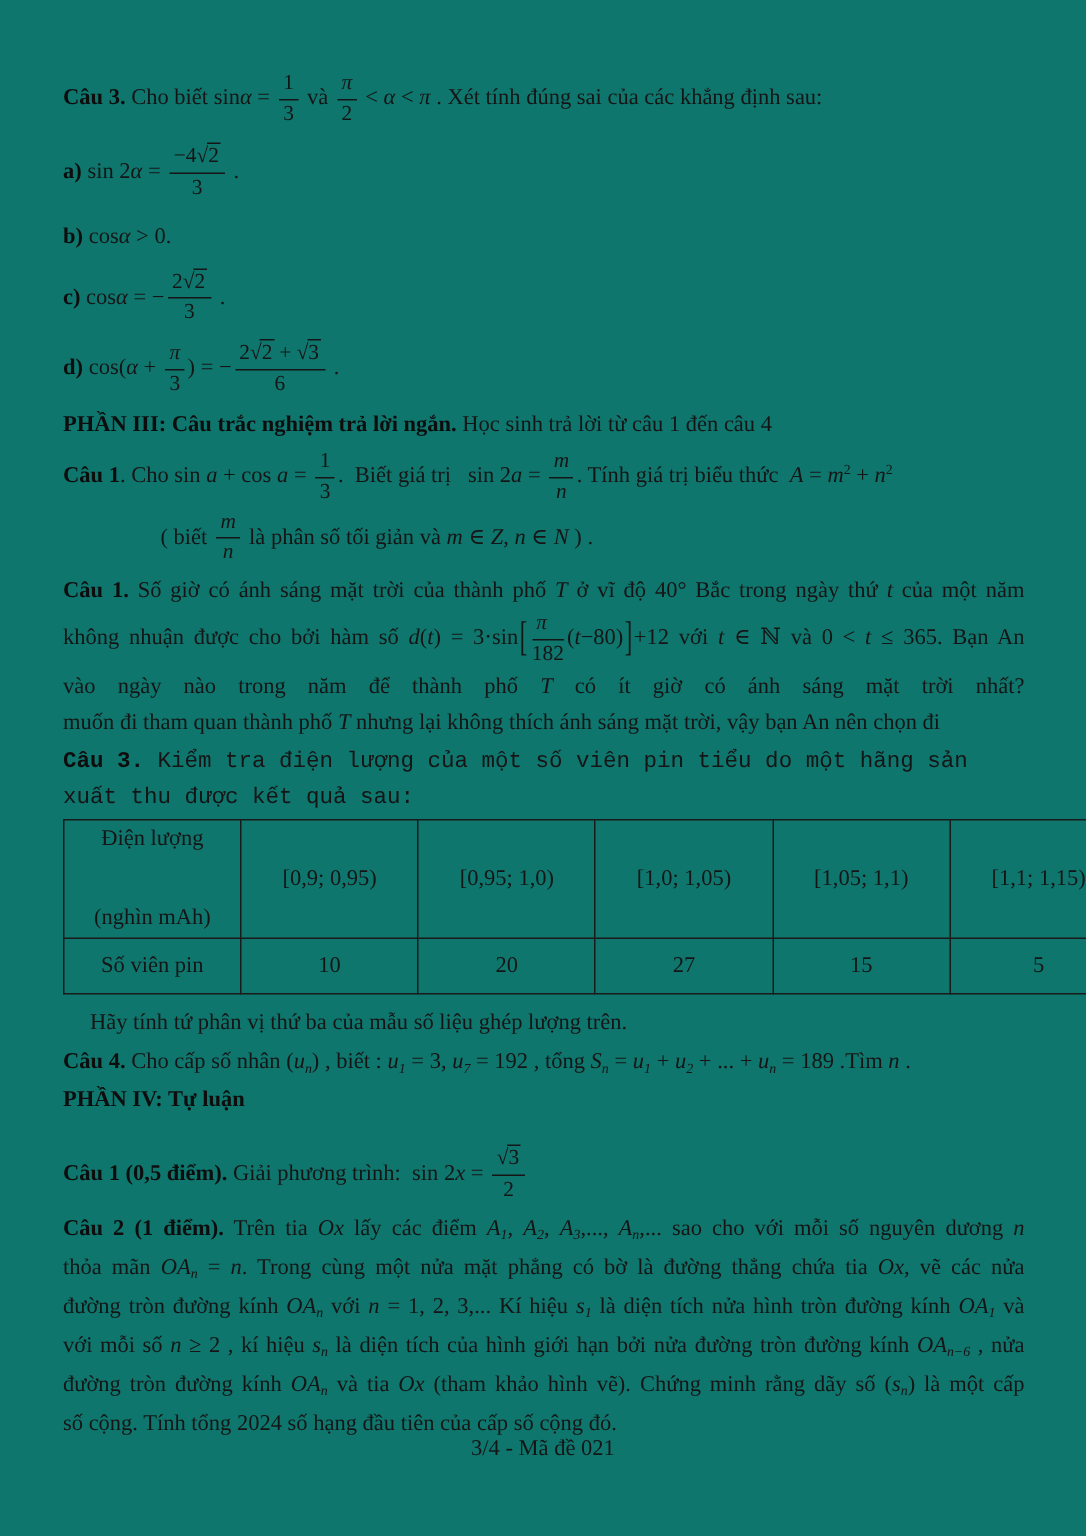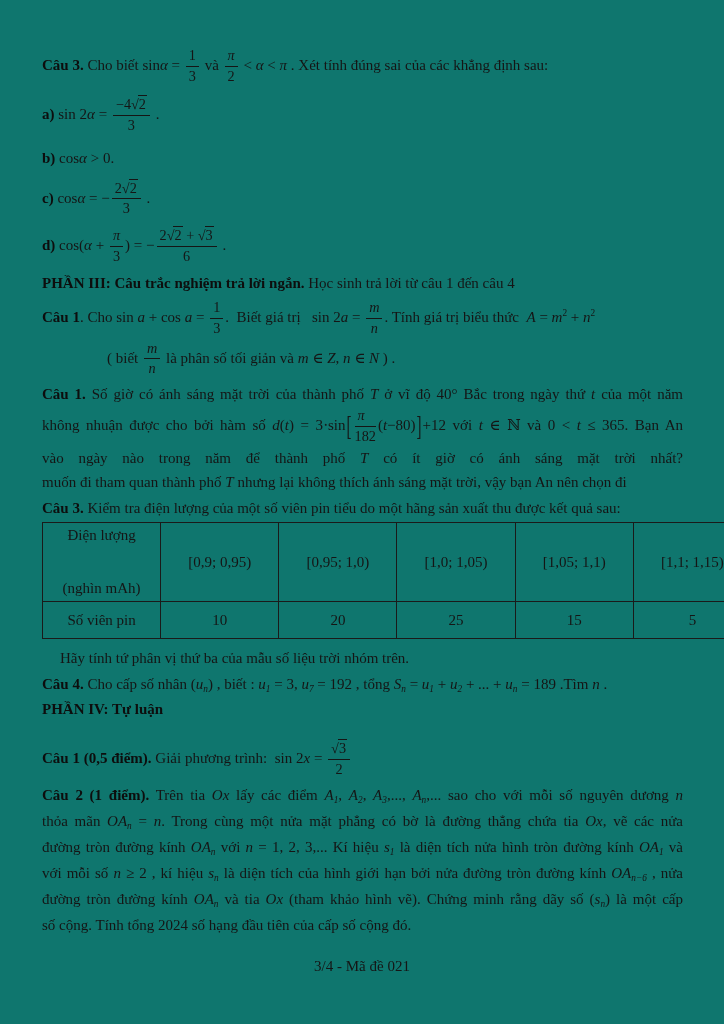--- a/index.html
+++ b/index.html
@@ -30,21 +30,21 @@
   .b-q3a{margin-bottom:7px;}
   .b-q3b{margin:10px 0 9px;}
   .b-q3c{margin-bottom:7px;}
   .b-q3d{margin-bottom:5px;}
   .b-p3head{margin-bottom:3px;}
   .b-p3q1{margin-bottom:0;}
   .b-p3q1note{margin-bottom:3px;}
   .b-p3q1note .line{padding-left:65px;}
   .b-p3q2{margin-bottom:2px;}
   .b-p3q2 .line:not(:last-child){text-align:justify;text-align-last:justify;}
-  .b-p3q3{margin-bottom:1px;}
+  .b-p3q3{margin-bottom:1px;font-family:Liberation Mono, monospace;}
   .b-ftable{margin:2px 0 7px;}
   .b-quartile{margin-bottom:2px;}
   .b-quartile .line{padding-left:18px;}
   .b-p3q4{margin-bottom:1px;}
   .b-p4head{margin-bottom:18px;}
   .b-p4q1{margin-bottom:2px;}
   .b-p4q2 .line{line-height:26px;}
   .b-p4q2 .line:not(:last-child){text-align:justify;text-align-last:justify;}
   
   table.ftable{border-collapse:collapse;table-layout:fixed;width:710px;}
@@ -106,29 +106,29 @@
               <td>[0,9; 0,95)</td>
               <td>[0,95; 1,0)</td>
               <td>[1,0; 1,05)</td>
               <td>[1,05; 1,1)</td>
               <td>[1,1; 1,15)</td>
             </tr>
             <tr class="crow">
               <td class="lcell">Số viên pin</td>
               <td>10</td>
               <td>20</td>
-              <td>25</td>
+              <td>27</td>
               <td>15</td>
               <td>5</td>
             </tr>
           </tbody>
         </table>
       </div>
       <div class="block b-quartile">
-        <div class="line">Hãy tính  tứ phân vị thứ ba của mẫu số liệu trời nhóm trên.</div>
+        <div class="line">Hãy tính  tứ phân vị thứ ba của mẫu số liệu ghép lượng trên.</div>
       </div>
       <div class="block b-p3q4">
         <div class="line"><span class="bold">Câu 4.</span> Cho cấp số nhân (<span class="it">u</span><sub class="sb">n</sub>) , biết : <span class="it">u</span><sub class="sb">1</sub> = 3, <span class="it">u</span><sub class="sb">7</sub> = 192 , tổng <span class="it">S</span><sub class="sb">n</sub> = <span class="it">u</span><sub class="sb">1</sub> + <span class="it">u</span><sub class="sb">2</sub> + ... + <span class="it">u</span><sub class="sb">n</sub> = 189 .Tìm <span class="it">n</span> .</div>
       </div>
       <div class="block b-p4head">
         <div class="line"><span class="bold">PHẦN IV: Tự luận</span></div>
       </div>
       <div class="block b-p4q1">
         <div class="line"><span class="bold">Câu 1 (0,5 điểm).</span> Giải phương trình: &nbsp;sin 2<span class="it">x</span> = <span class="frac"><span class="num"><span class="sqrt"><span class="rad">√</span><span class="rcand">3</span></span></span><span class="den">2</span></span></div>
       </div>

